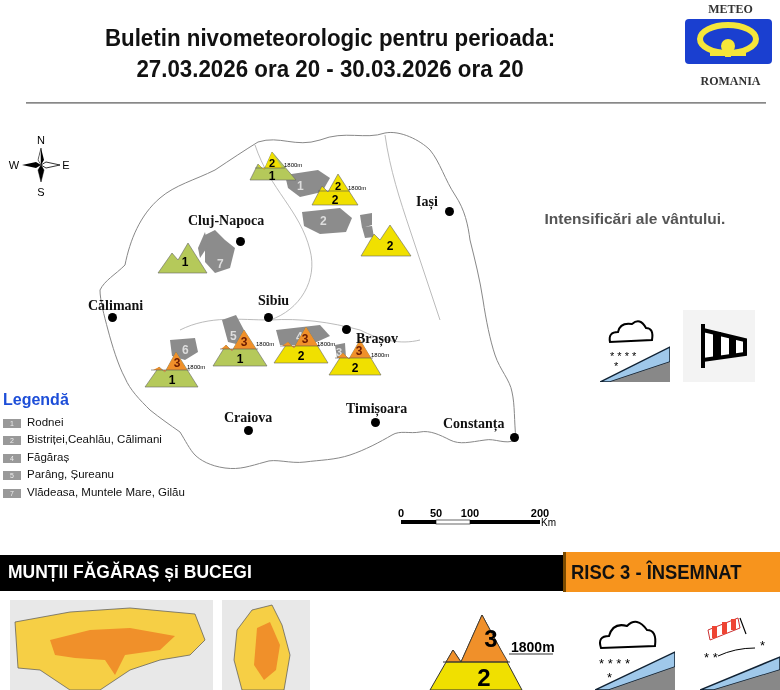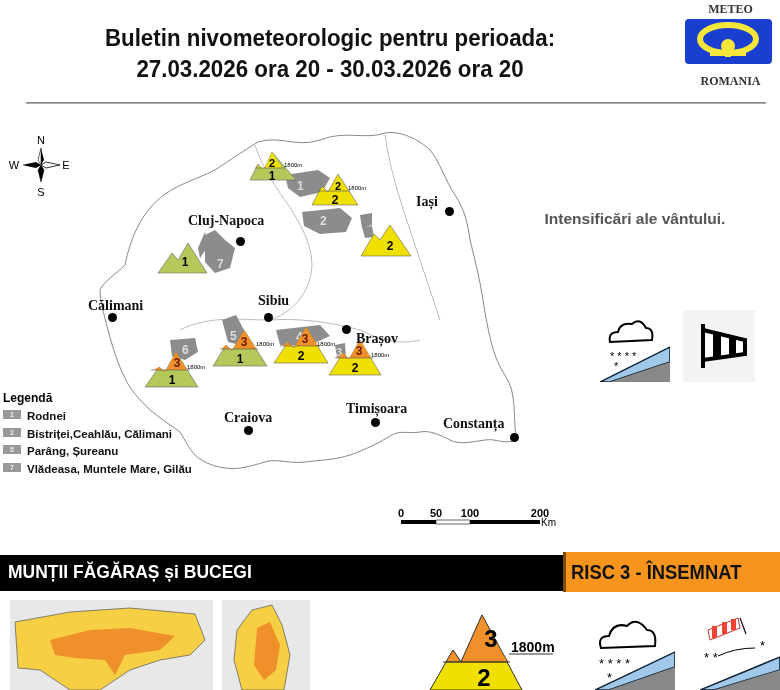--- a/index.html
+++ b/index.html
@@ -5,23 +5,23 @@
   html, body { margin:0; padding:0; background:#fff; }
   body { width:780px; height:690px; position:relative; overflow:hidden; font-family:"Liberation Sans", sans-serif; }
   .title { position:absolute; left:0; top:22px; width:660px; text-align:center; font-weight:bold; font-size:24px; line-height:31px; color:#111; font-family:"Liberation Sans", sans-serif; transform:scaleX(0.93); transform-origin:330px 0; }
   .logo { position:absolute; left:683px; top:0; width:95px; height:95px;text-decoration:underline; }
   .logo .t { position:absolute; left:0; width:95px; text-align:center; font-family:"Liberation Serif", serif; font-weight:bold; font-size:12px; color:#333; }
   .logo .box { position:absolute; left:2px; top:19px; width:87px; height:45px; background:#1a3fd0; border-radius:4px; }
   .hr { position:absolute; left:26px; top:102px; width:740px; height:2px; background:linear-gradient(#777,#bbb); }
   .map { position:absolute; left:0; top:110px; }
   .city { position:absolute; font-family:"Liberation Serif", serif; font-weight:bold; font-size:14px; color:#111; white-space:nowrap; }
   .dot { position:absolute; width:9px; height:9px; border-radius:50%; background:#000; }
-  .legend-title { position:absolute; left:3px; top:391px; font-weight:bold; font-size:12px; color:#000000; }
+  .legend-title { position:absolute; left:3px; top:391px; font-weight:bold; font-size:16px; color:#1d4ed8; }
   .legend { position:absolute; left:3px; top:410px; }
-  .legend-item { display:flex; align-items:flex-start; height:17.5px; font-size:11.5px; font-weight:bold; color:#111; }
+  .legend-item { display:flex; align-items:flex-end; height:17.5px; font-size:11.5px; font-weight:normal; color:#111; }
   .legend-item .sw { width:18px; height:9px; background:#999; color:#eee; font-size:7px; text-align:center; line-height:9px; margin-right:6px; }
   .desc { position:absolute; left:490px; top:208px; width:290px; text-align:center; font-weight:bold; font-size:15.5px; line-height:21px; color:#555; }
   .band { position:absolute; left:0; top:555px; width:780px; height:36px; background:#000; }
   .band-title { position:absolute; left:8px; top:561px; color:#fff; font-weight:bold; font-size:19px; transform:scaleX(0.92); transform-origin:0 0; }
   .risk { position:absolute; left:563px; top:552px; width:220px; height:40px; background:#f7941d; border-left:3px solid #7a4a00; box-sizing:border-box; }
   .risk-label { position:absolute; left:571px; top:561px; font-weight:bold; font-size:20px; color:#111; white-space:nowrap; transform:scaleX(0.92); transform-origin:0 0; }
   .icon-box { position:absolute; }
 </style>
 </head>
 <body>
@@ -180,20 +180,24 @@
 <div class="legend">
   <div class="legend-item">
       <span class="sw">1</span>
       <span>Rodnei</span>
     </div>
   <div class="legend-item">
       <span class="sw">2</span>
       <span>Bistriței,Ceahlău, Călimani</span>
     </div>
   <div class="legend-item">
+      <span class="sw">4</span>
+      <span>Făgăraș</span>
+    </div>
+  <div class="legend-item">
       <span class="sw">5</span>
       <span>Parâng, Șureanu</span>
     </div>
   <div class="legend-item">
       <span class="sw">7</span>
       <span>Vlădeasa, Muntele Mare, Gilău</span>
     </div>
 </div>
 
 <div class="desc">

